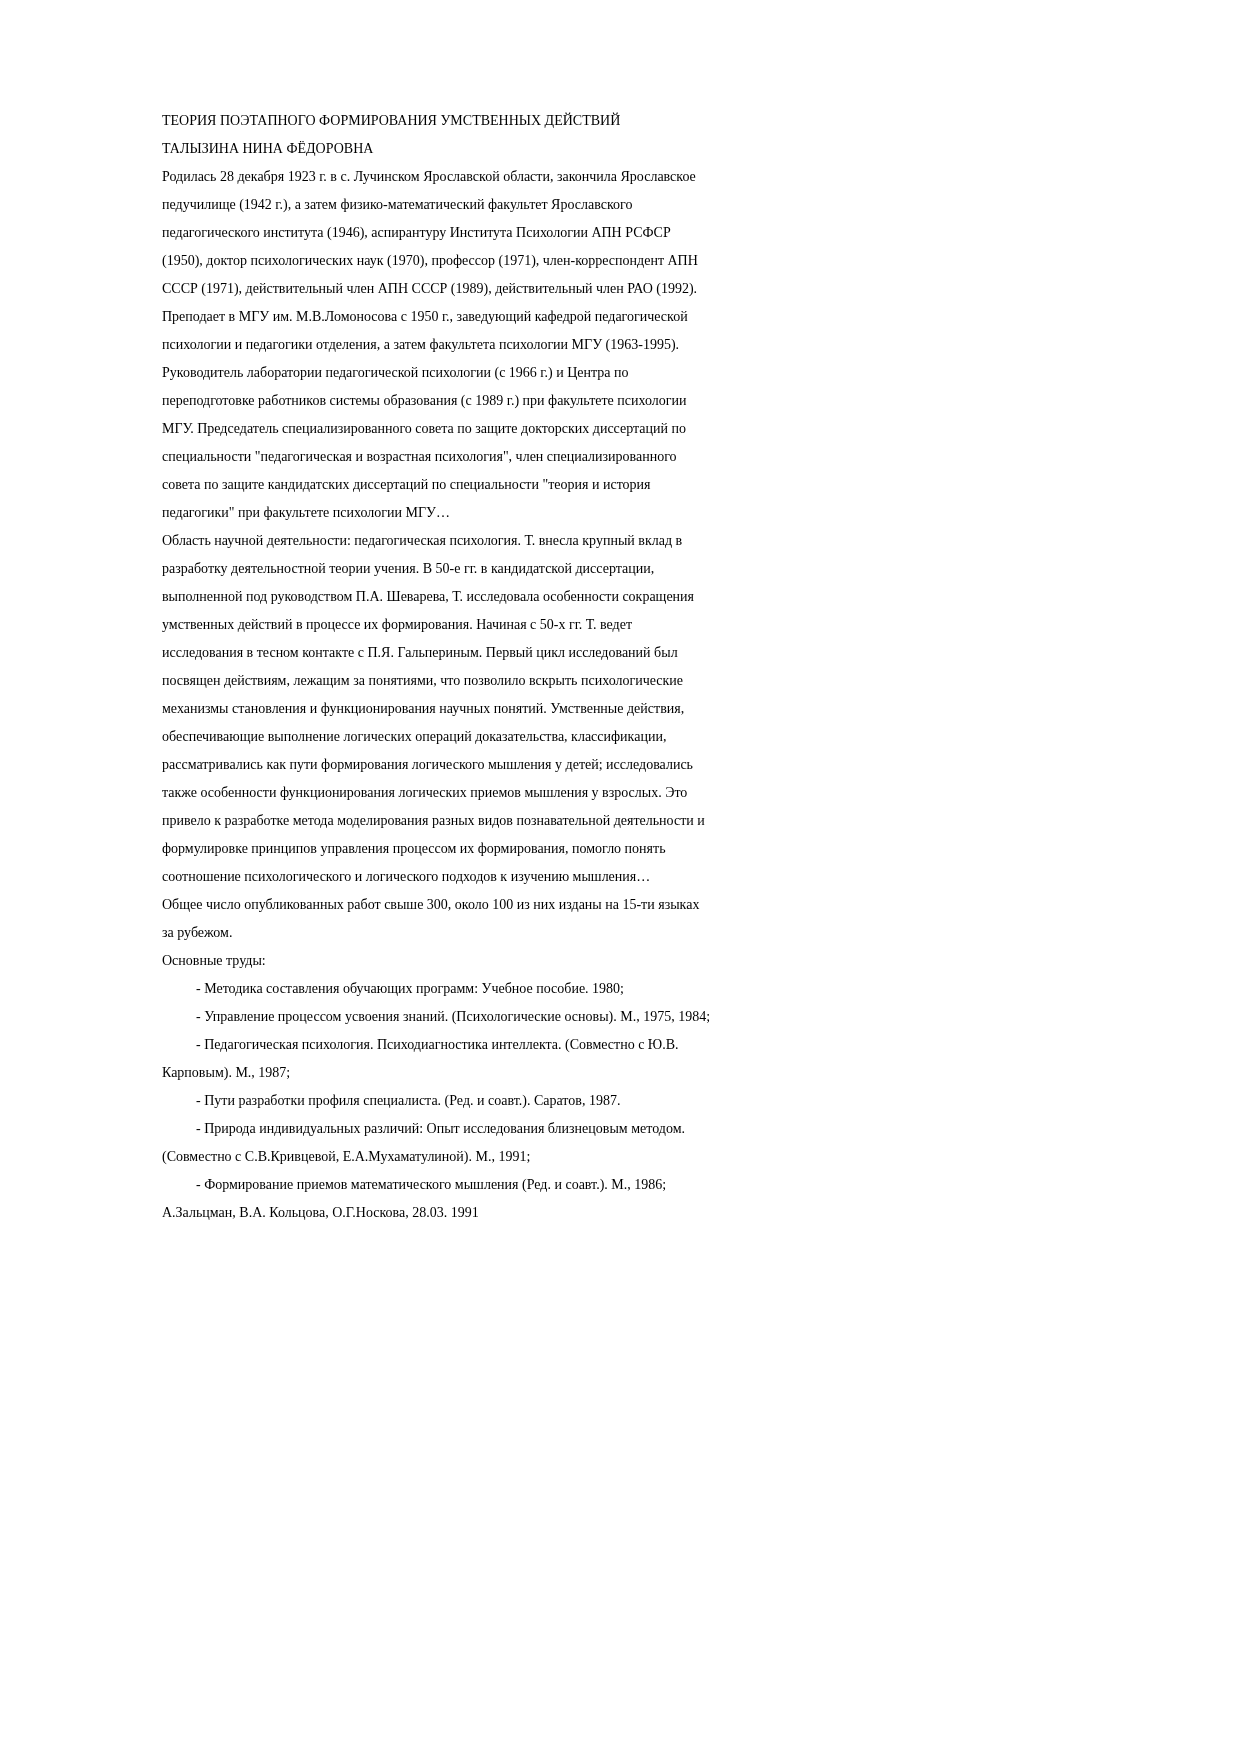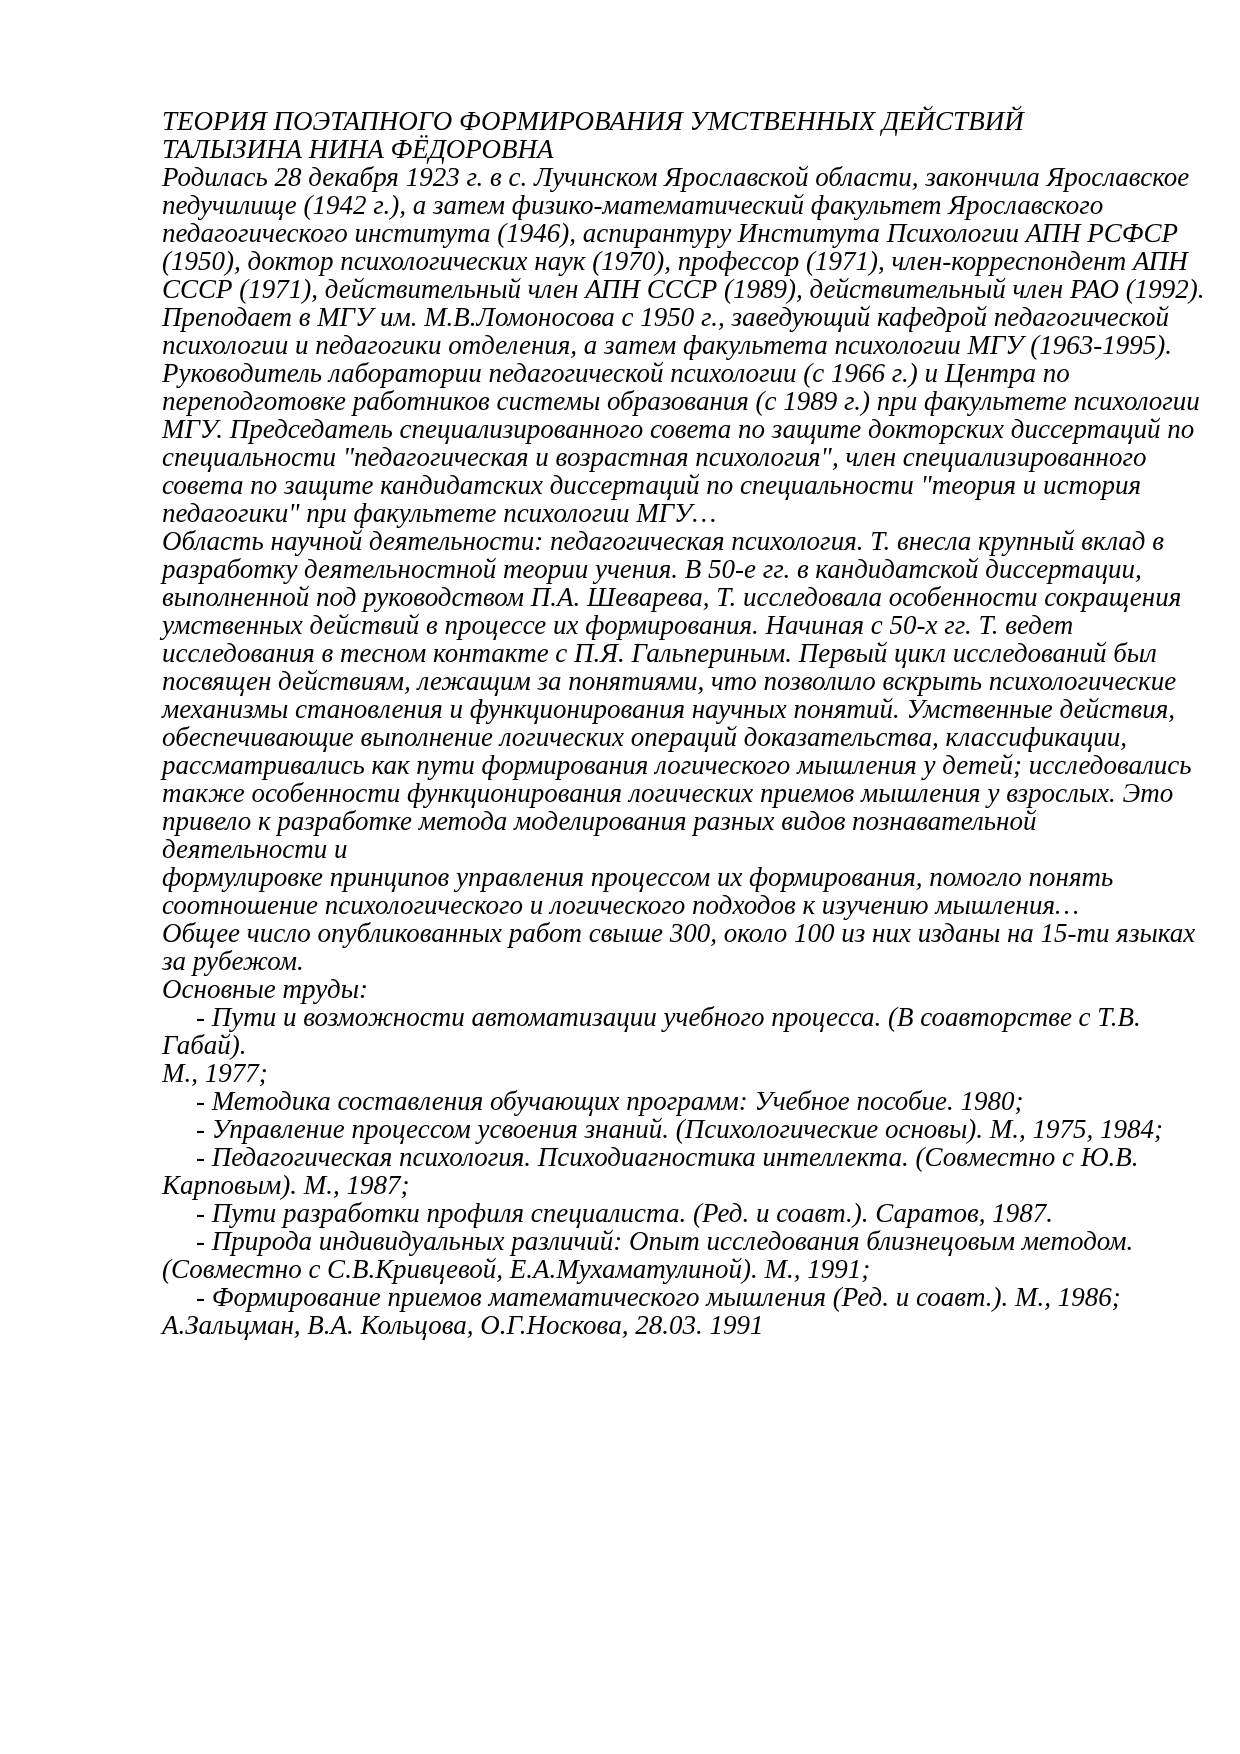--- a/index.html
+++ b/index.html
@@ -15,23 +15,22 @@
     background: #ffffff;
     overflow: hidden;
   }
   .content {
     position: absolute;
     left: 162px;
     top: 107px;
     width: 1045px;
     color: #000000;
     font-family: "Liberation Serif", "DejaVu Serif", serif;
-    font-size: 27px;
+    font-size: 14px;
     line-height: 28px;
-    font-style: italic;
   }
   .content p {
     margin: 0;
     white-space: pre-line; 
   }
   .imprint        { margin-top: 28px; }
   .bio            { margin-top: 40px; }
   .works-heading  { margin-top: 56px; }
   .work           { text-indent: 34px; } 
   .signature      { margin-top: 42px; }
@@ -66,22 +65,20 @@
 обеспечивающие выполнение логических операций доказательства, классификации,
 рассматривались как пути формирования логического мышления у детей; исследовались
 также особенности функционирования логических приемов мышления у взрослых. Это
 привело к разработке метода моделирования разных видов познавательной деятельности и
 формулировке принципов управления процессом их формирования, помогло понять
 соотношение психологического и логического подходов к изучению мышления…
 Общее число опубликованных работ свыше 300, около 100 из них изданы на 15-ти языках
 за рубежом.</p>
     <p class="works-heading">Основные труды:</p>
     <div class="works">
-      <p class="work">- Пути и возможности автоматизации учебного процесса. (В соавторстве с Т.В. Габай).
-М., 1977;</p>
       <p class="work">- Методика составления обучающих программ: Учебное пособие. 1980;</p>
       <p class="work">- Управление процессом усвоения знаний. (Психологические основы). М., 1975, 1984;</p>
       <p class="work">- Педагогическая психология. Психодиагностика интеллекта. (Совместно с Ю.В.
 Карповым). М., 1987;</p>
       <p class="work">- Пути разработки профиля специалиста. (Ред. и соавт.). Саратов, 1987.</p>
       <p class="work">- Природа индивидуальных различий: Опыт исследования близнецовым методом.
 (Совместно с С.В.Кривцевой, Е.А.Мухаматулиной). М., 1991;</p>
       <p class="work">- Формирование приемов математического мышления (Ред. и соавт.). М., 1986;</p>
     </div>
     <p class="signature">А.Зальцман, В.А. Кольцова, О.Г.Носкова, 28.03. 1991</p>

